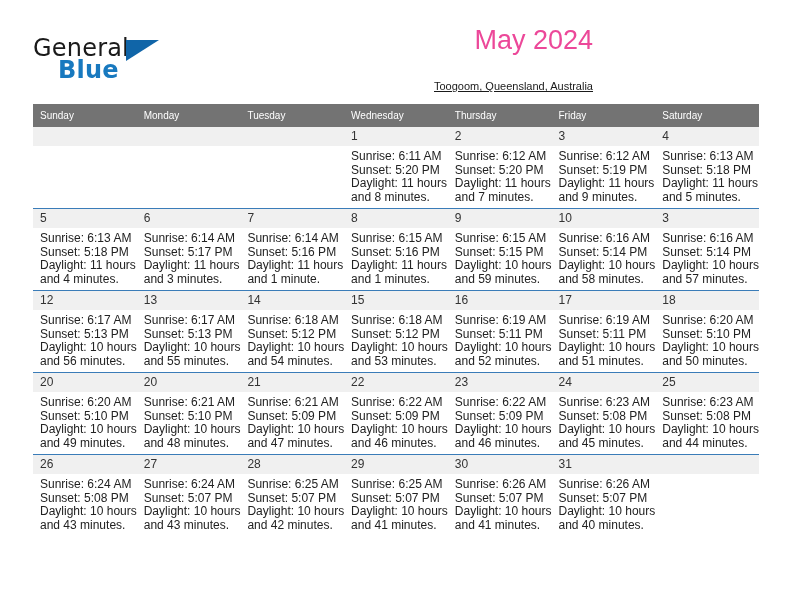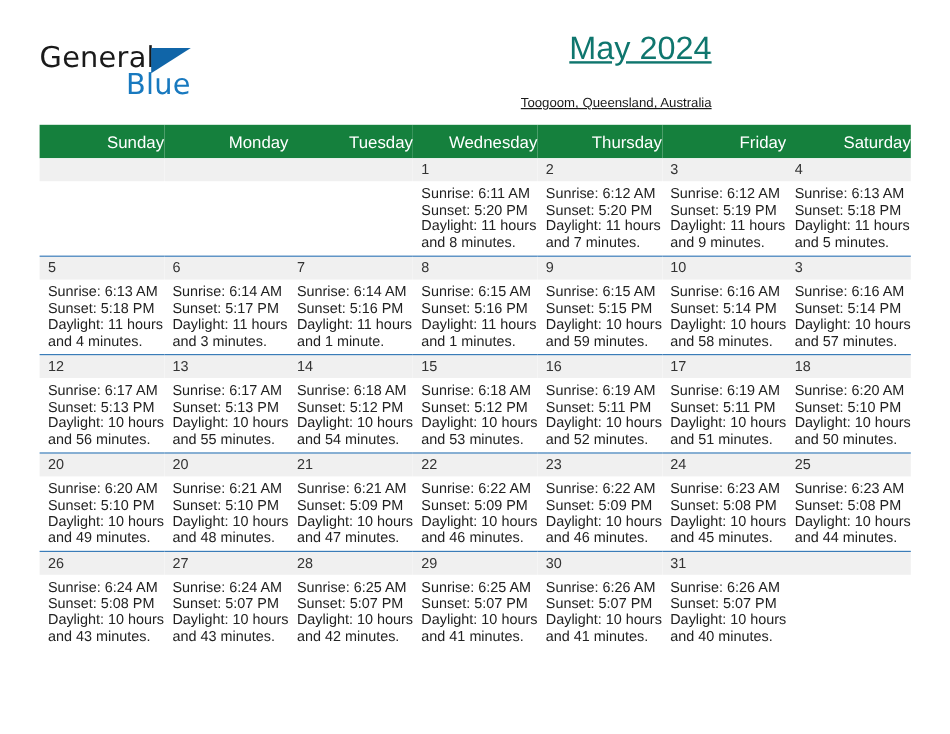--- a/index.html
+++ b/index.html
@@ -47,45 +47,43 @@
     font-weight: 400;
   }
   .brand-blue {
     position: absolute;
     left: 25px;
     top: 22px;
     font-size: 24px;
     letter-spacing: 0.2px;
     color: #1879bf;
     font-family: "DejaVu Sans", sans-serif;
-    font-weight: 400;
-    margin-left: 47px;
+    font-weight: 700;
   }
   .brand-triangle {
     position: absolute;
     left: 93px;
     top: 6px;
     width: 0;
     height: 0;
     border-left: 33px solid #1065a8;
     border-bottom: 21px solid transparent;
   }
   .title-block {
     position: absolute;
     right: 0;
     top: 0;
     text-align: right;
   }
   .cal-title {
     font-size: 27px;
     font-weight: 400;
-    color: #0f766e;
+    color: #ec4899;
     line-height: 32px;
     white-space: nowrap;
-    text-decoration: underline;
   }
   .cal-subtitle {
     margin-top: 21px;
     font-size: 11px;
     font-weight: 400;
     color: #1a1a1a;
     line-height: 18px;
     white-space: nowrap;
     text-decoration: underline;
   }
@@ -93,25 +91,25 @@
   
   .calendar {
     position: absolute;
     left: 33px;
     top: 104px;
     width: 726px;
     border-collapse: collapse;
     table-layout: fixed;
   }
   .calendar th {
-    background: #15803d;
+    background: #737373;
     color: #ffffff;
-    font-size: 14px;
+    font-size: 10px;
     font-weight: 400;
-    text-align: right;
+    text-align: left;
     padding: 6px 0 6px 7px;
     height: 10px;
     border: none;
   }
   .calendar td {
     vertical-align: top;
     padding: 0;
     border-top: 1px solid #3a7cb8;
     height: 81px;
     background: #ffffff;

